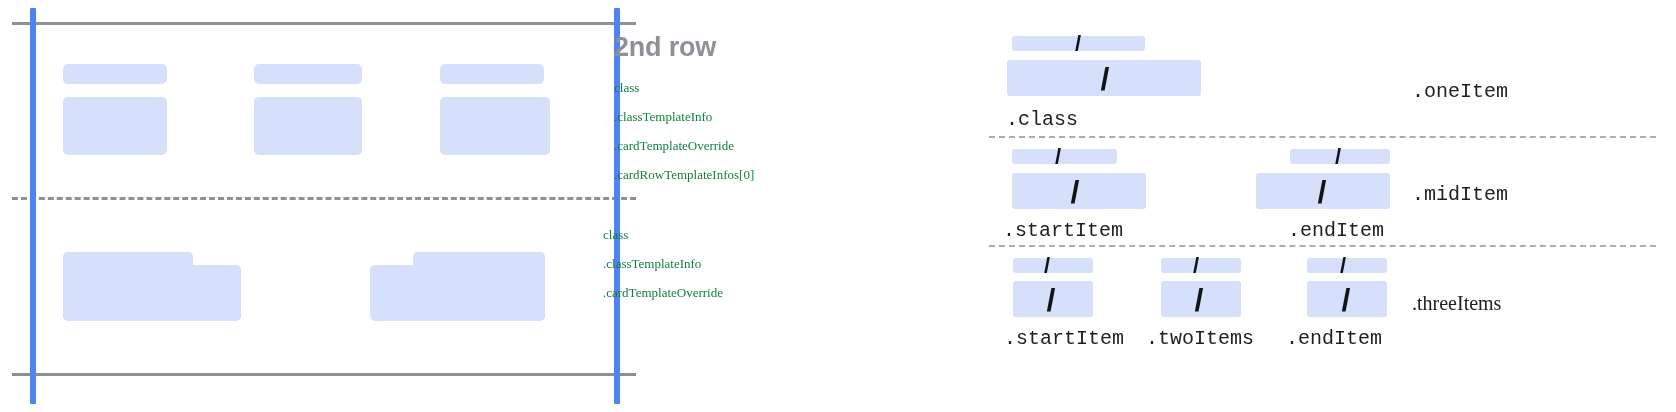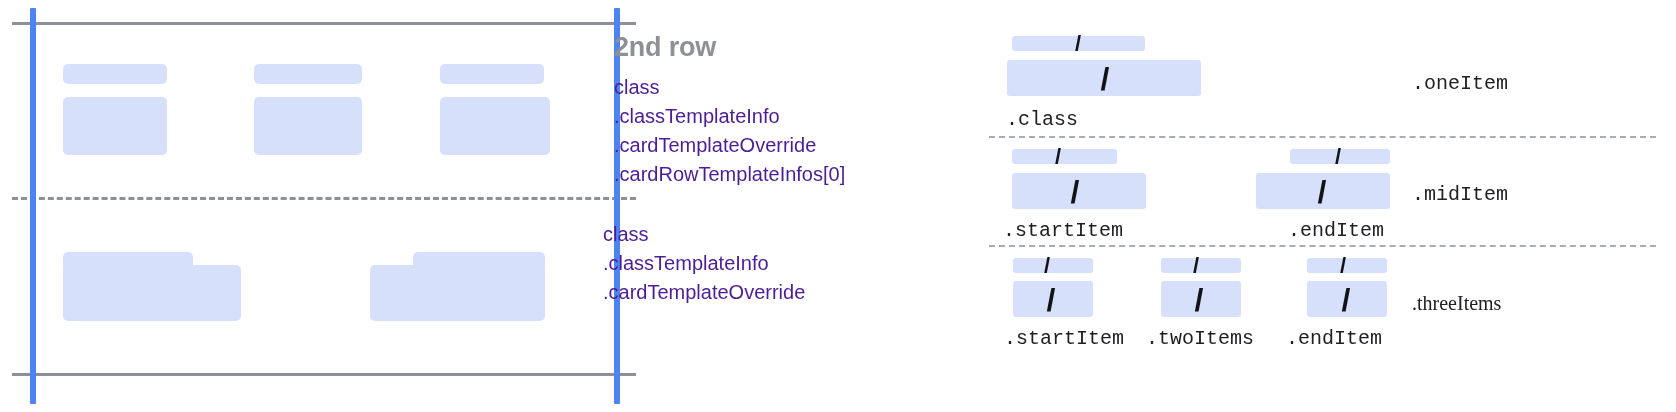--- a/index.html
+++ b/index.html
@@ -57,23 +57,23 @@
   .row-title {
     font-family: "Liberation Sans", sans-serif;
     font-size: 27px;
     font-weight: bold;
     color: #8d9096;
     line-height: 1;
     letter-spacing: -0.2px;
     white-space: nowrap;
   }
   .mono-line {
-    font-family: Liberation Sans, sans-serif;
-    font-size: 20px;
-    color: #4c1d95;
+    font-family: Liberation Serif, serif;
+    font-size: 13px;
+    color: #15803d;
     line-height: 29px;
     white-space: pre;
   }
 
   
   .panel { position: absolute; }
 
   .slotbar {
     position: absolute;
     background: #d6e0fa;
@@ -149,21 +149,21 @@
   <div class="panel" style="left:0;top:0;width:1676px;height:412px;">
 
     <div class="slotbar" style="left:1012px;top:36px;width:133px;height:15px;"></div>
     <div class="slash" style="left:1078px;top:44px;font-size:22px;">/</div>
 
     <div class="slotbar" style="left:1007px;top:60px;width:194px;height:36px;"></div>
     <div class="slash" style="left:1105px;top:79px;font-size:32px;">/</div>
 
     <div class="rlabel" style="left:1006px;top:110px;">.class</div>
 
-    <div class="rlabel" style="left:1412px;top:74px;">.oneItem</div>
+    <div class="rlabel" style="left:1412px;top:82px;">.oneItem</div>
 
     <div class="rdash" style="left:989px;top:136px;width:667px;"></div>
 
     <div class="slotbar" style="left:1012px;top:149px;width:105px;height:15px;"></div>
     <div class="slash" style="left:1058px;top:157px;font-size:22px;">/</div>
     <div class="slotbar" style="left:1012px;top:173px;width:134px;height:36px;"></div>
     <div class="slash" style="left:1075px;top:192px;font-size:32px;">/</div>
     <div class="rlabel" style="left:1003px;top:221px;">.startItem</div>
 
     <div class="slotbar" style="left:1290px;top:149px;width:100px;height:15px;"></div>

